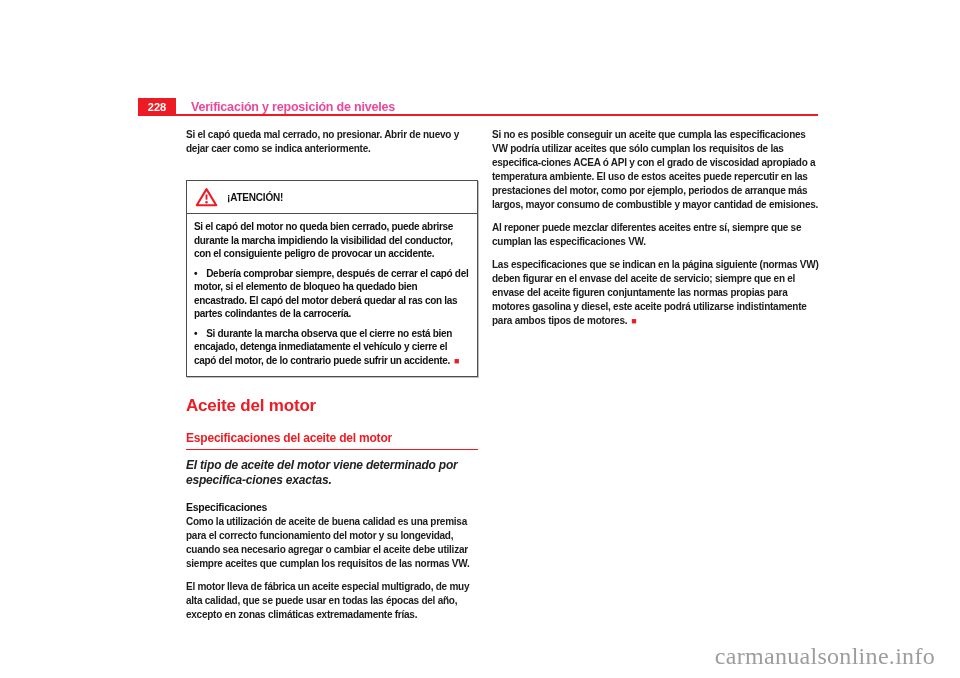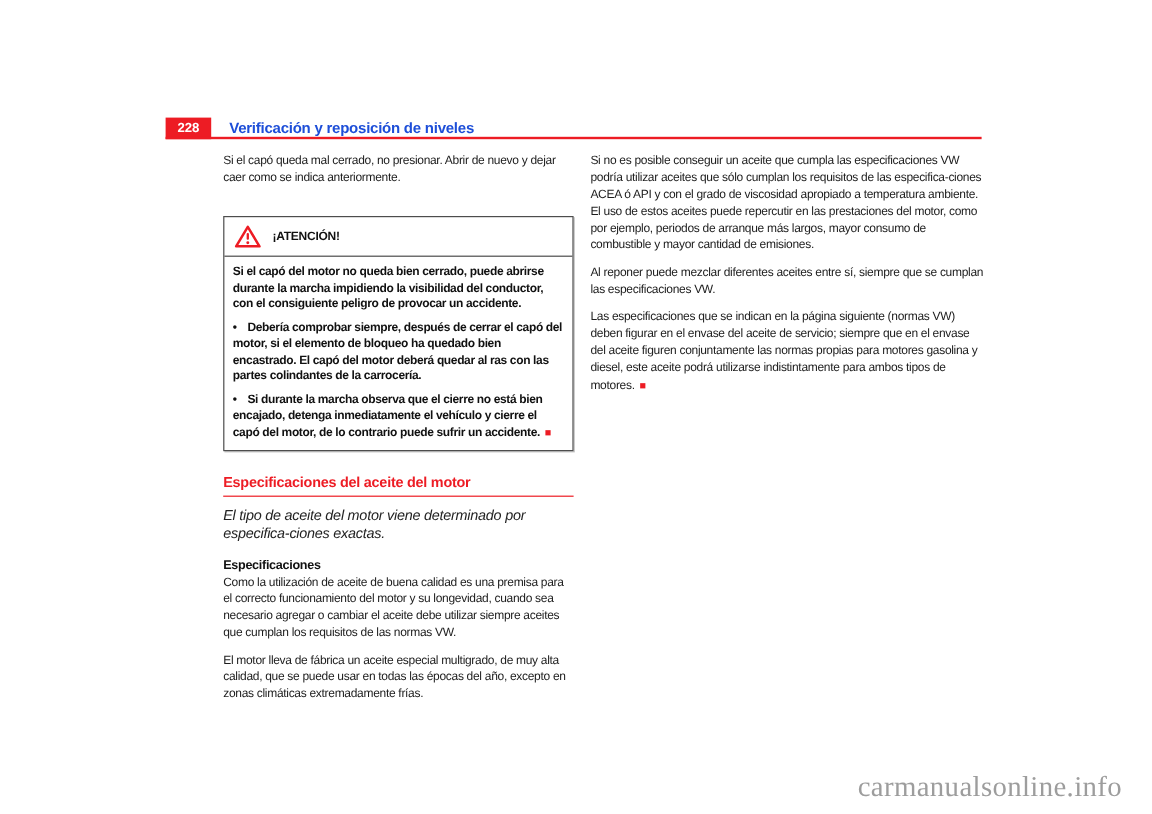--- a/index.html
+++ b/index.html
@@ -8,33 +8,33 @@
     font-family:"Liberation Sans",sans-serif;color:#1c1c1c;
   }
   
   .page-number-badge{
     position:absolute;left:138px;top:98px;width:38px;height:18px;
     background:#ed1c24;color:#ffffff;font-weight:bold;font-size:11px;
     line-height:18px;text-align:center;letter-spacing:0;
   }
   .header-title{
     position:absolute;left:191px;top:100px;font-weight:bold;font-size:12.5px;
-    letter-spacing:-0.2px;color:#1d4ed8;
+    letter-spacing:-0.2px;color:#ec4899;
   }
   .header-rule{
     position:absolute;left:138px;top:114px;width:680px;height:2px;background:#ed1c24;
   }
   
   .columns{
     position:absolute;left:186px;top:128px;width:634px;display:flex;gap:14px;
   }
   .col{min-width:0;}
   .col-left{width:292px;}
   .col-right{width:328px;}
-  p{margin:0;}
+  p{margin:0;font-weight:bold;}
   .body{
     font-size:10px;line-height:14px;letter-spacing:-0.25px;margin-bottom:9px;color:#1c1c1c;
   }
   .intro{margin-bottom:24px;}
   
   .warning-box{
     border:1px solid #4d4d4d;margin-bottom:19px;background:#fff;
     box-shadow:1px 1px 0 rgba(0,0,0,0.25);
   }
   .warning-header{
@@ -97,20 +97,21 @@
           </span>
           <span class="warning-title">¡ATENCIÓN!</span>
         </div>
         <div class="warning-body">
           <p class="wpara">Si el capó del motor no queda bien cerrado, puede abrirse durante la marcha impidiendo la visibilidad del conductor, con el consiguiente peligro de provocar un accidente.</p>
           <p class="wpara"><span class="bullet">•</span><span>Debería comprobar siempre, después de cerrar el capó del motor, si el elemento de bloqueo ha quedado bien encastrado. El capó del motor deberá quedar al ras con las partes colindantes de la carrocería.</span></p>
           <p class="wpara"><span class="bullet">•</span><span>Si durante la marcha observa que el cierre no está bien encajado, detenga inmediatamente el vehículo y cierre el capó del motor, de lo contrario puede sufrir un accidente.</span><span class="end-marker">■</span></p>
         </div>
       </div>
 
+      <h1 class="section-heading">Aceite del motor</h1>
       <h2 class="subsection-heading">Especificaciones del aceite del motor</h2>
       <p class="lead-italic">El tipo de aceite del motor viene determinado por especifica-ciones exactas.</p>
       <h3 class="specs-heading">Especificaciones</h3>
       <p class="body">Como la utilización de aceite de buena calidad es una premisa para el correcto funcionamiento del motor y su longevidad, cuando sea necesario agregar o cambiar el aceite debe utilizar siempre aceites que cumplan los requisitos de las normas VW.</p>
       <p class="body">El motor lleva de fábrica un aceite especial multigrado, de muy alta calidad, que se puede usar en todas las épocas del año, excepto en zonas climáticas extremadamente frías.</p>
     </section>
 
     <section class="col col-right">
       <p class="body">Si no es posible conseguir un aceite que cumpla las especificaciones VW podría utilizar aceites que sólo cumplan los requisitos de las especifica-ciones ACEA ó API y con el grado de viscosidad apropiado a temperatura ambiente. El uso de estos aceites puede repercutir en las prestaciones del motor, como por ejemplo, periodos de arranque más largos, mayor consumo de combustible y mayor cantidad de emisiones.</p>
       <p class="body">Al reponer puede mezclar diferentes aceites entre sí, siempre que se cumplan las especificaciones VW.</p>

